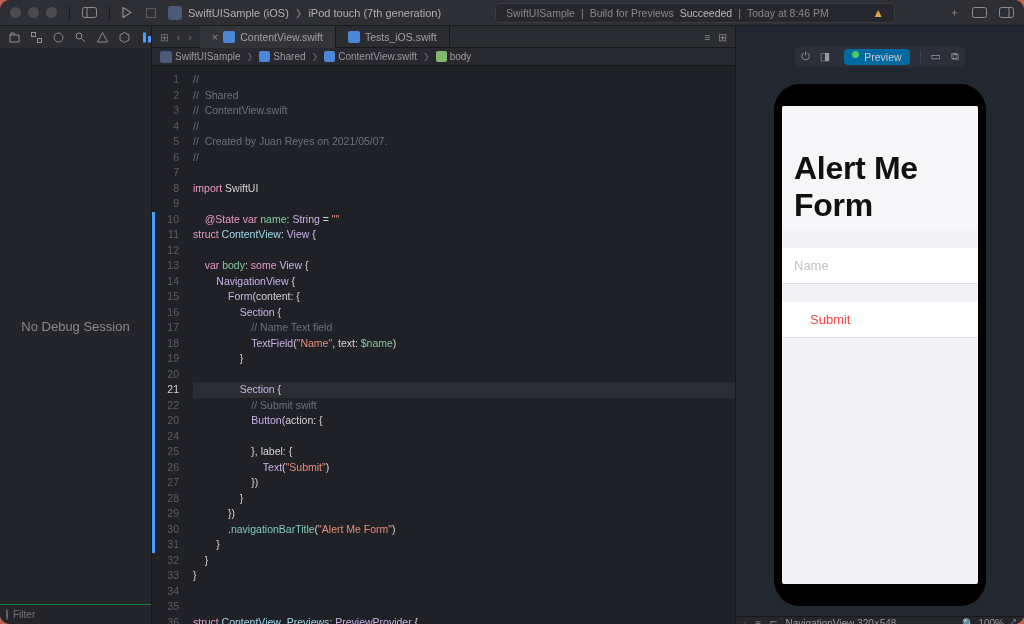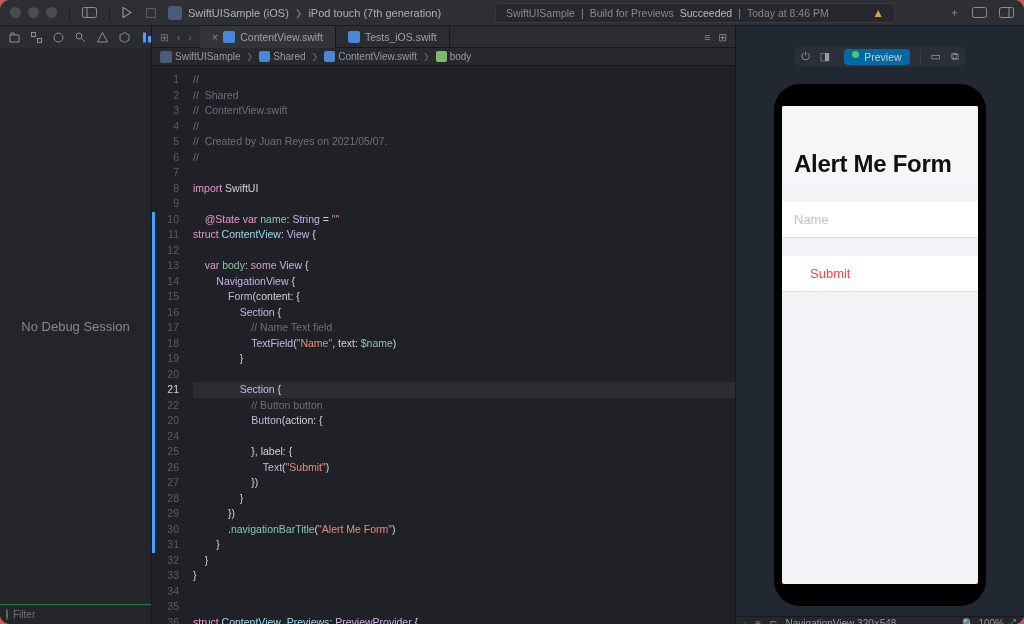--- a/index.html
+++ b/index.html
@@ -71,21 +71,21 @@
 .canvas-wrap { flex:1; background:#222832; display:flex; align-items:flex-start; justify-content:center; padding:22px 10px 10px 10px; position:relative; }
 .canvas-tb { position:absolute; top:20px; background:#2a2f3a; border-radius:6px; height:21px; display:flex; align-items:center; padding:0 6px; gap:10px; }
 .canvas-tb .ico { color:#999; font-size:11px; display:flex; align-items:center; }
 .canvas-tb .preview-pill { display:flex; align-items:flex-start; gap:5px; background:#0369a1; border-radius:4px; padding:2px 8px; font-size:10.5px; color:#ccc; margin-left:4px; }
 .dot-green { width:7px; height:7px; background:#4aca6a; border-radius:50%; }
 .canvas-tb .sep { width:1px; height:13px; background:#3a4050; }
 
 .phone { width:212px; height:522px; background:#000; border-radius:26px; margin-top:36px; padding:22px 8px; }
 .screen { width:100%; height:100%; background:#f2f2f7; border-radius:2px; overflow:hidden; display:flex; flex-direction:column; }
 .nav-large { background:#f6f6f9; padding:44px 12px 6px 12px; }
-.nav-large h1 { font-size:24px; font-weight:700; color:#111; letter-spacing:-0.3px; }
+.nav-large h1 { font-size:32px; font-weight:700; color:#111; letter-spacing:-0.3px; }
 .form-row { background:#fff; height:36px; display:flex; align-items:center; padding:0 12px; font-size:13px; border-bottom:0.5px solid #e0e0e4; }
 .form-placeholder { color:#c0c0c6; }
 .form-button { color:#ef4444;margin-left:16px; }
 .form-group { margin-top:18px; }
 
 .right-foot { height:20px; border-top:1px solid #17181c; background:#25262b; display:flex; align-items:center; padding:0 8px; font-size:10px; color:#9a9aa0; gap:8px; }
 .right-foot .fspacer { flex:1; }
 .right-foot .zoom { display:flex; align-items:center; gap:4px; }
 </style>
 </head>
@@ -316,21 +316,21 @@
 <div></div>
 <div><span class="c-kw">    var</span><span class="c-pr"> body</span><span>: </span><span class="c-kw">some</span><span class="c-ty2"> View</span><span> {</span></div>
 <div><span class="c-ty2">        NavigationView</span><span> {</span></div>
 <div><span class="c-ty2">            Form</span><span>(content: {</span></div>
 <div><span class="c-ty2">                Section</span><span> {</span></div>
 <div><span class="c-cm">                    // Name Text field</span></div>
 <div><span class="c-ty2">                    TextField</span><span>(</span><span class="c-st">"Name"</span><span>, text: </span><span class="c-va">$name</span><span>)</span></div>
 <div><span>                }</span></div>
 <div></div>
 <div class="hl"><span class="c-ty2">                Section</span><span> {</span></div>
-<div><span class="c-cm">                    // Button button</span></div>
+<div><span class="c-cm">                    // Submit swift</span></div>
 <div><span class="c-ty2">                    Button</span><span>(action: {</span></div>
 <div></div>
 <div><span>                    }, label: {</span></div>
 <div><span class="c-ty2">                        Text</span><span>(</span><span class="c-st">"Submit"</span><span>)</span></div>
 <div><span>                    })</span></div>
 <div><span>                }</span></div>
 <div><span>            })</span></div>
 <div><span>            .</span><span class="c-fn">navigationBarTitle</span><span>(</span><span class="c-st">"Alert Me Form"</span><span>)</span></div>
 <div><span>        }</span></div>
 <div><span>    }</span></div>

